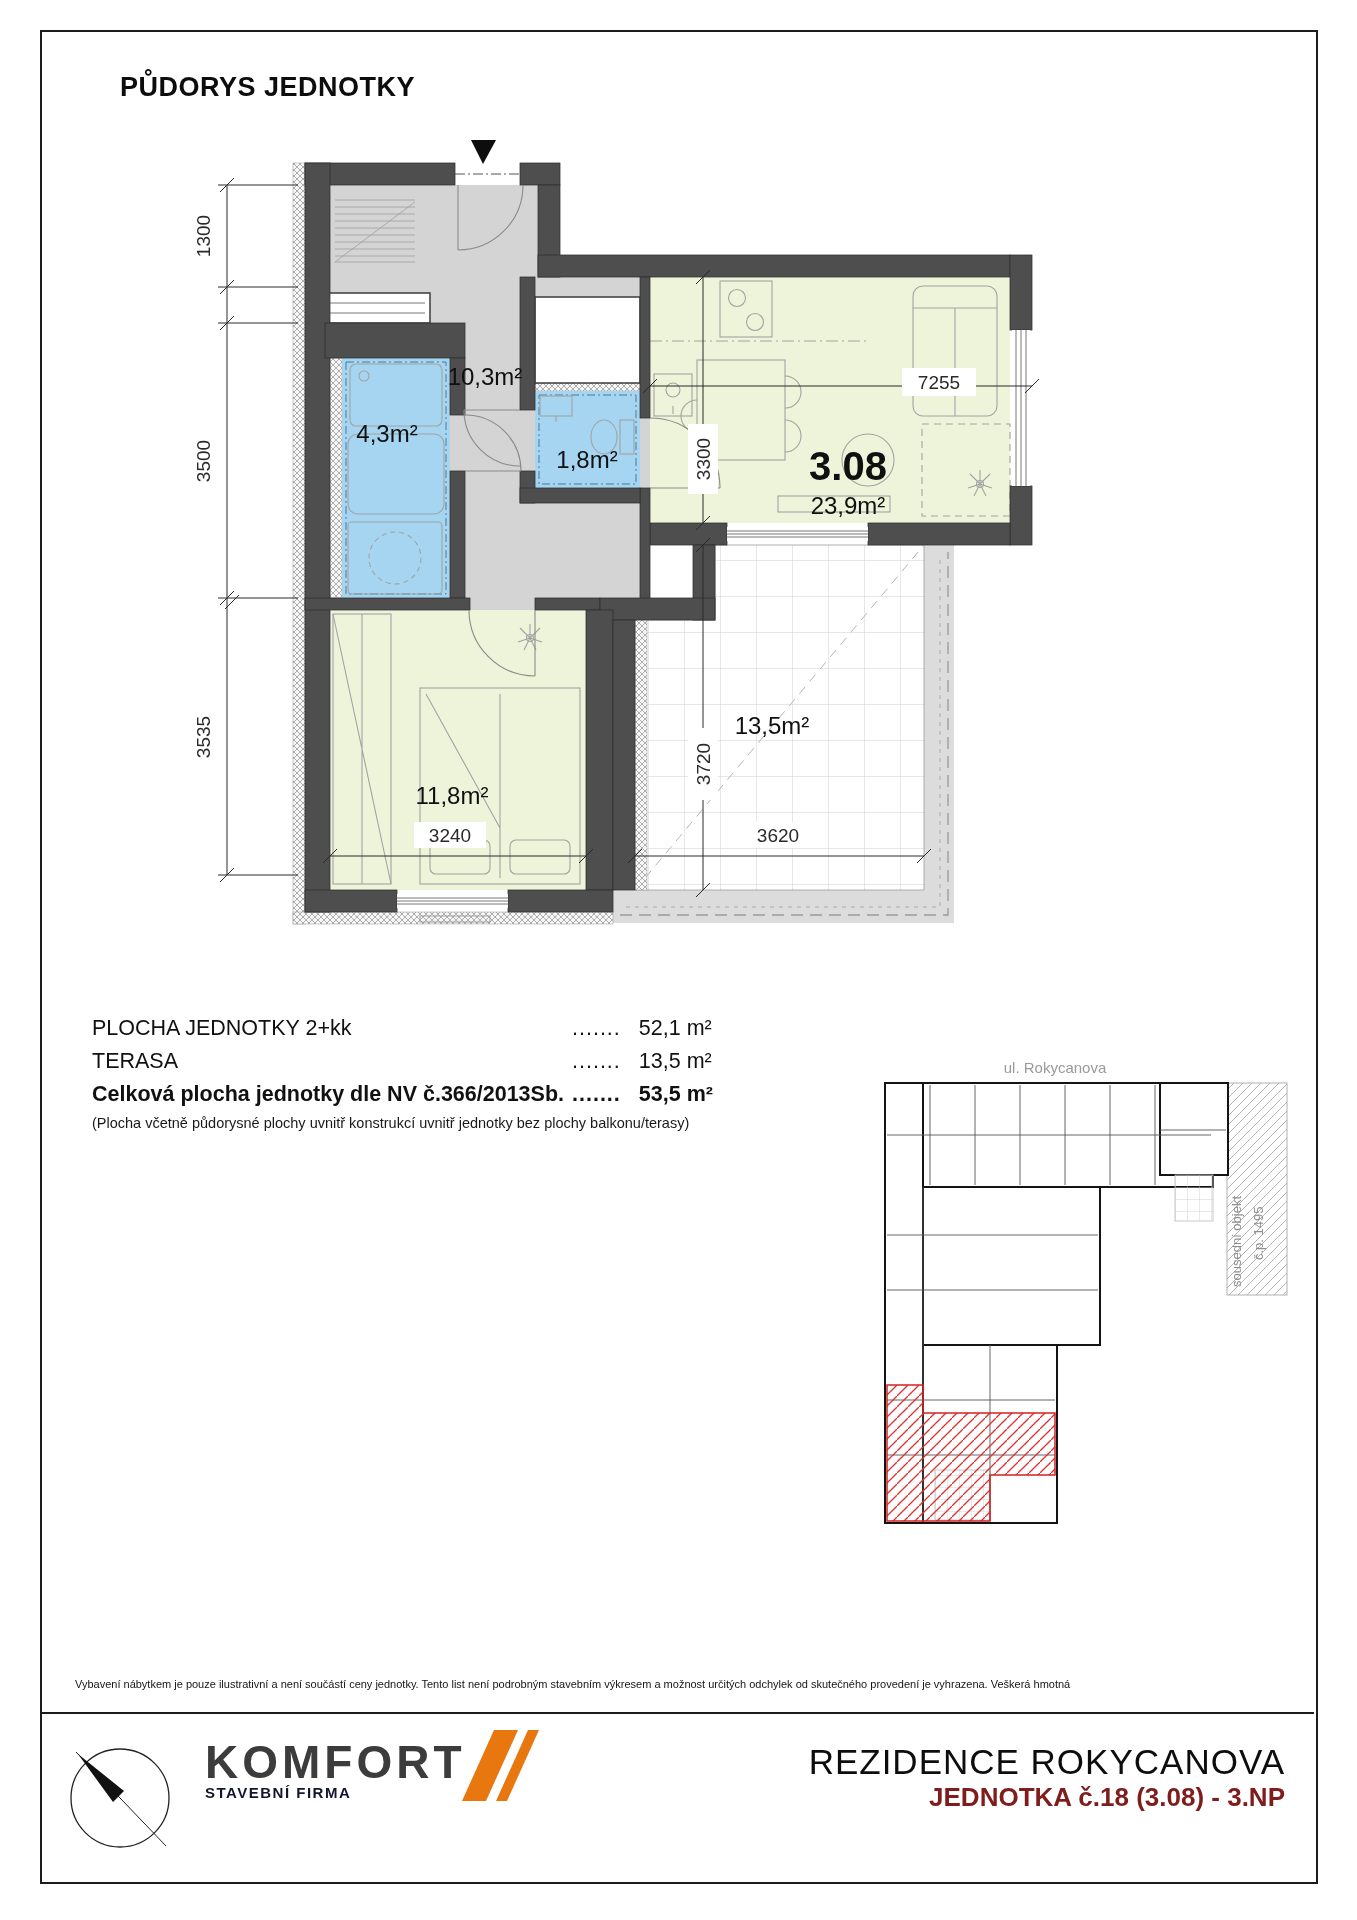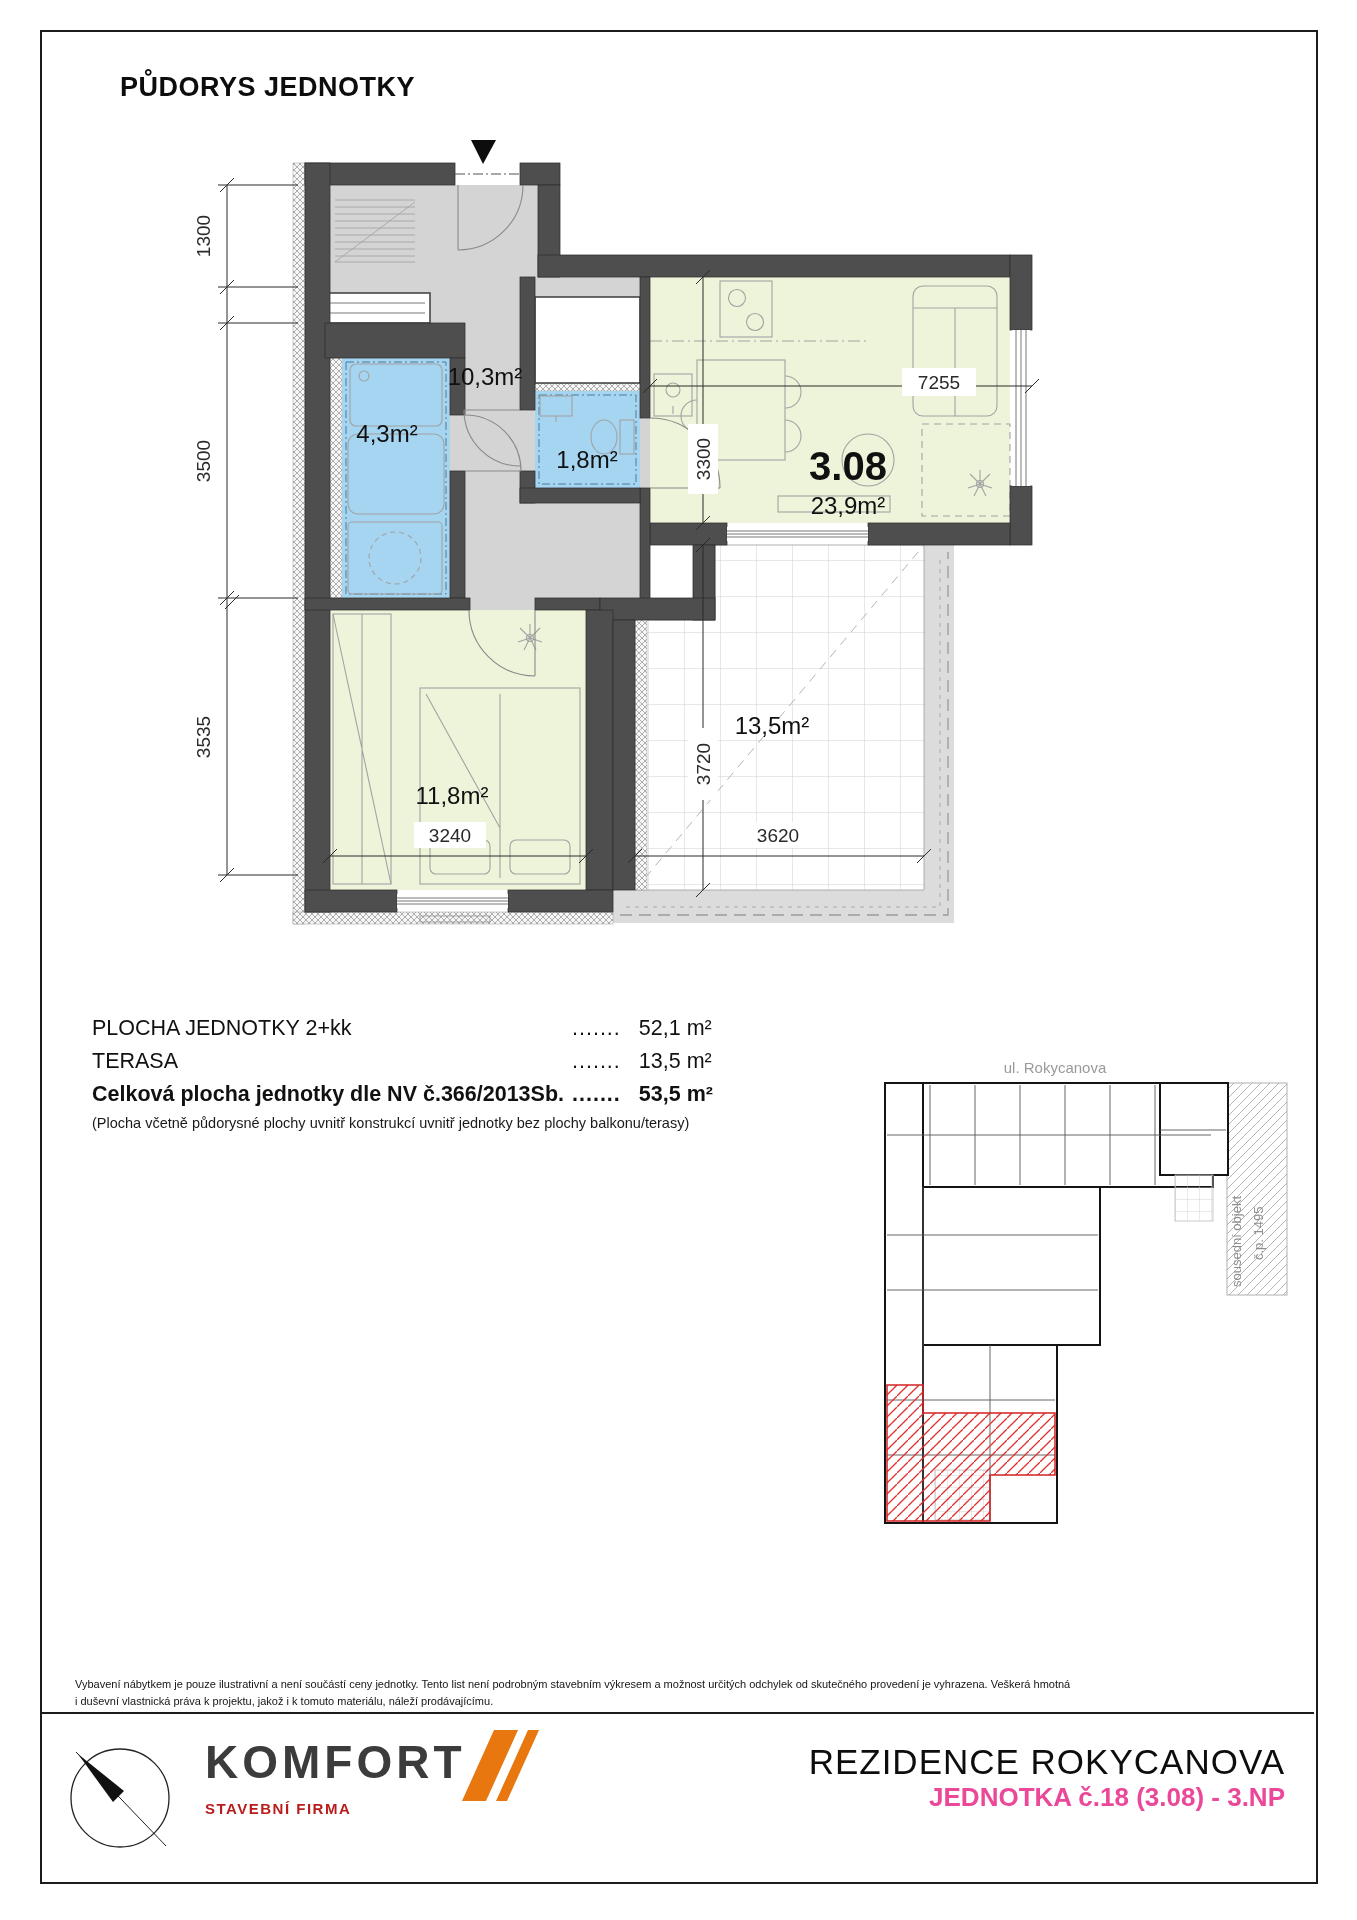--- a/index.html
+++ b/index.html
@@ -21,25 +21,25 @@
   
   #site-svg{position:absolute;left:875px;top:1055px;}
   
   #disclaimer{position:absolute;left:75px;top:1676px;width:1232px;font-size:11px;
         line-height:17px;color:#151515;}
   
   #footer-line{position:absolute;left:40px;top:1712px;width:1274px;border-top:2px solid #1c1c1c;}
   #compass{position:absolute;left:58px;top:1736px;}
   #logo-block{position:absolute;left:205px;top:1740px;}
   #logo-name{font-size:46px;font-weight:bold;letter-spacing:4px;color:#3c3c3c;line-height:44px;}
-  #logo-sub{font-size:15px;font-weight:bold;letter-spacing:1.5px;color:#b91c1c;margin-top:16px;}
+  #logo-sub{font-size:15px;font-weight:bold;letter-spacing:1.5px;color:#0f172a;margin-top:0px;}
   #slashes{position:absolute;left:448px;top:1728px;}
   #project-block{position:absolute;left:700px;top:1742px;width:585px;text-align:right;}
   #project-title{font-size:35px;font-weight:400;letter-spacing:1px;color:#0d0d0d;line-height:40px;}
-  #project-unit{font-size:26px;font-weight:bold;color:#ec4899;line-height:30px;}
+  #project-unit{font-size:26px;font-weight:bold;color:#7f1d1d;line-height:30px;}
   
   .w{fill:#4E4E4E;stroke:#2e2e2e;stroke-width:.75;}
   .hallf{fill:#D4D4D4;}
   .grn{fill:#EDF4D9;}
   .wet{fill:#A5D5F1;}
   .furn{stroke:#A3A3A3;stroke-width:1.1;fill:none;}
   .dim{stroke:#2a2a2a;stroke-width:1;fill:none;}
   .dimt{font-size:19px;fill:#2a2a2a;}
   .roomt{font-size:24px;font-weight:500;fill:#101010;}
   text{font-family:"Liberation Sans",sans-serif;}
@@ -299,21 +299,20 @@
       <path d="M12,345 H180 M12,400 H180"></path>
       <path d="M115,290 V466"></path>
       <path d="M285,75 H351"></path>
     </g>
 
     <polygon points="12,330 48,330 48,358 180,358 180,420 115,420 115,466 12,466" fill="url(#pr)" stroke="#D22222" stroke-width="1.5"></polygon>
   </svg>
 
   <div id="disclaimer">
     <div>Vybavení nábytkem je pouze ilustrativní a není součástí ceny jednotky. Tento list není podrobným stavebním výkresem a možnost určitých odchylek od skutečného provedení je vyhrazena. Veškerá hmotná</div>
-    <div>i duševní vlastnická práva k projektu, jakož i k tomuto materiálu, náleží prodávajícímu.</div>
   </div>
 
   <div id="footer-line"></div>
 
   <svg id="compass" width="125" height="125" viewBox="0 0 125 125">
     <circle cx="62" cy="62" r="49" fill="none" stroke="#222" stroke-width="1.3"></circle>
     <line x1="18" y1="16" x2="108" y2="110" stroke="#222" stroke-width="1"></line>
     <polygon points="20,18 66,55 55,66" fill="#111"></polygon>
   </svg>
 

